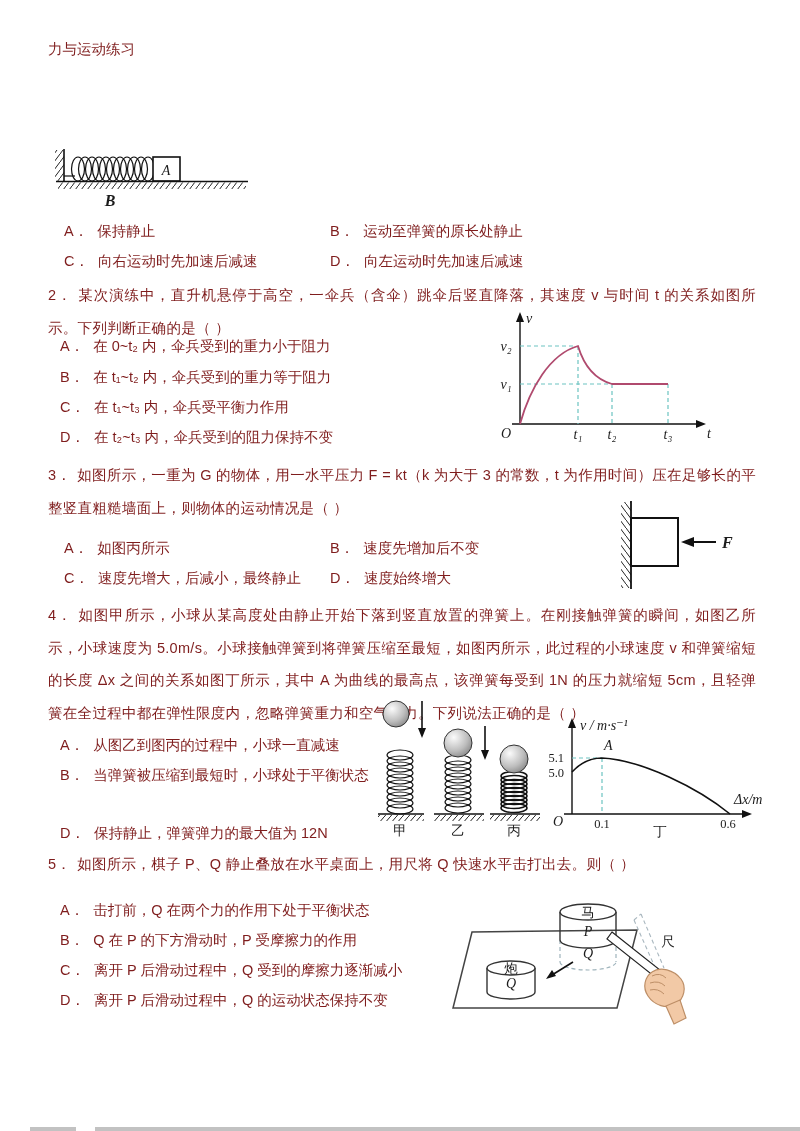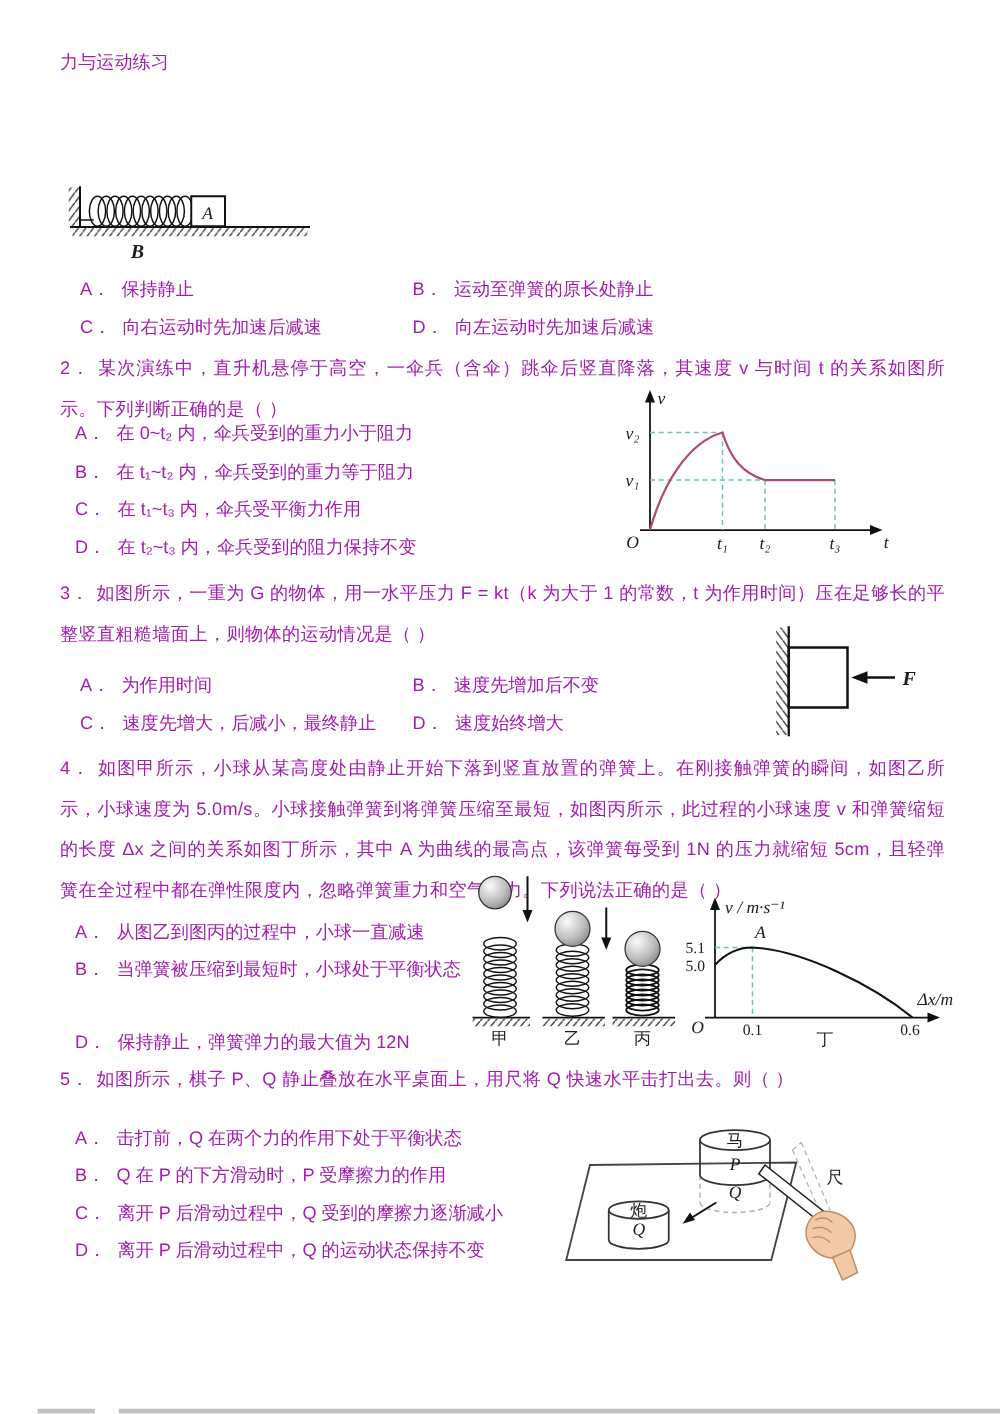--- a/index.html
+++ b/index.html
@@ -1,17 +1,17 @@
 <!DOCTYPE html>
 <html><head>
 <meta charset="utf-8">
 <style>
   html,body{margin:0;padding:0;background:#ffffff;}
   .page{position:relative;width:800px;height:1131px;background:#ffffff;overflow:hidden;
-        font-family:"Liberation Sans","DejaVu Sans",sans-serif;color:#a21caf;}
+        font-family:"Liberation Sans","DejaVu Sans",sans-serif;color:#7f1d1d;}
   .title{position:absolute;left:48px;top:40px;font-size:14.5px;}
   .stem{position:absolute;left:48px;width:708px;font-size:14.5px;line-height:32.5px;
         text-align:justify;letter-spacing:0.3px;}
   .qnum{margin-right:6px;}
   .opt{position:absolute;font-size:14.5px;white-space:nowrap;}
   .olabel{margin-right:9px;}
   .fig{position:absolute;}
   svg text{font-size:13px;fill:#1c1c1c;font-family:"Liberation Sans","DejaVu Sans",sans-serif;}
   svg text.ital{font-family:"Liberation Serif","DejaVu Serif",serif;font-style:italic;font-size:14px;}
   svg text.bold{font-weight:bold;}
@@ -92,23 +92,23 @@
     <text class="ital" x="38" y="17">v</text>
     <text class="ital" x="219" y="132">t</text>
     <text class="ital" x="18" y="132" text-anchor="middle">O</text>
     <text class="ital" x="18" y="45" text-anchor="middle">v₂</text>
     <text class="ital" x="18" y="83" text-anchor="middle">v₁</text>
     <text class="ital" x="90" y="133" text-anchor="middle">t₁</text>
     <text class="ital" x="124" y="133" text-anchor="middle">t₂</text>
     <text class="ital" x="180" y="133" text-anchor="middle">t₃</text>
   </svg>
 
-  <div class="stem" style="top:459px"><span class="qnum">3．</span><span>如图所示，一重为 G 的物体，用一水平压力 F = kt（k 为大于 1 的常数，t 为作用时间）压在足够长的平整竖直粗糙墙面上，则物体的运动情况是（  ）</span></div>
-
-  <div class="opt" style="left:64px;top:539px"><span class="olabel">A．</span><span>为作用时间</span></div>
+  <div class="stem" style="top:459px"><span class="qnum">3．</span><span>如图所示，一重为 G 的物体，用一水平压力 F = kt（k 为大于 3 的常数，t 为作用时间）压在足够长的平整竖直粗糙墙面上，则物体的运动情况是（  ）</span></div>
+
+  <div class="opt" style="left:64px;top:539px"><span class="olabel">A．</span><span>如图丙所示</span></div>
   <div class="opt" style="left:330px;top:539px"><span class="olabel">B．</span><span>速度先增加后不变</span></div>
   <div class="opt" style="left:64px;top:569px"><span class="olabel">C．</span><span>速度先增大，后减小，最终静止</span></div>
   <div class="opt" style="left:330px;top:569px"><span class="olabel">D．</span><span>速度始终增大</span></div>
 
   <svg class="fig" style="left:602px;top:496px" width="135" height="100" viewBox="0 0 135 100">
     <defs>
       <pattern id="h3" patternUnits="userSpaceOnUse" width="6" height="8">
         <line x1="0" y1="0" x2="6" y2="8" stroke="#222" stroke-width="1"></line>
       </pattern>
     </defs>

